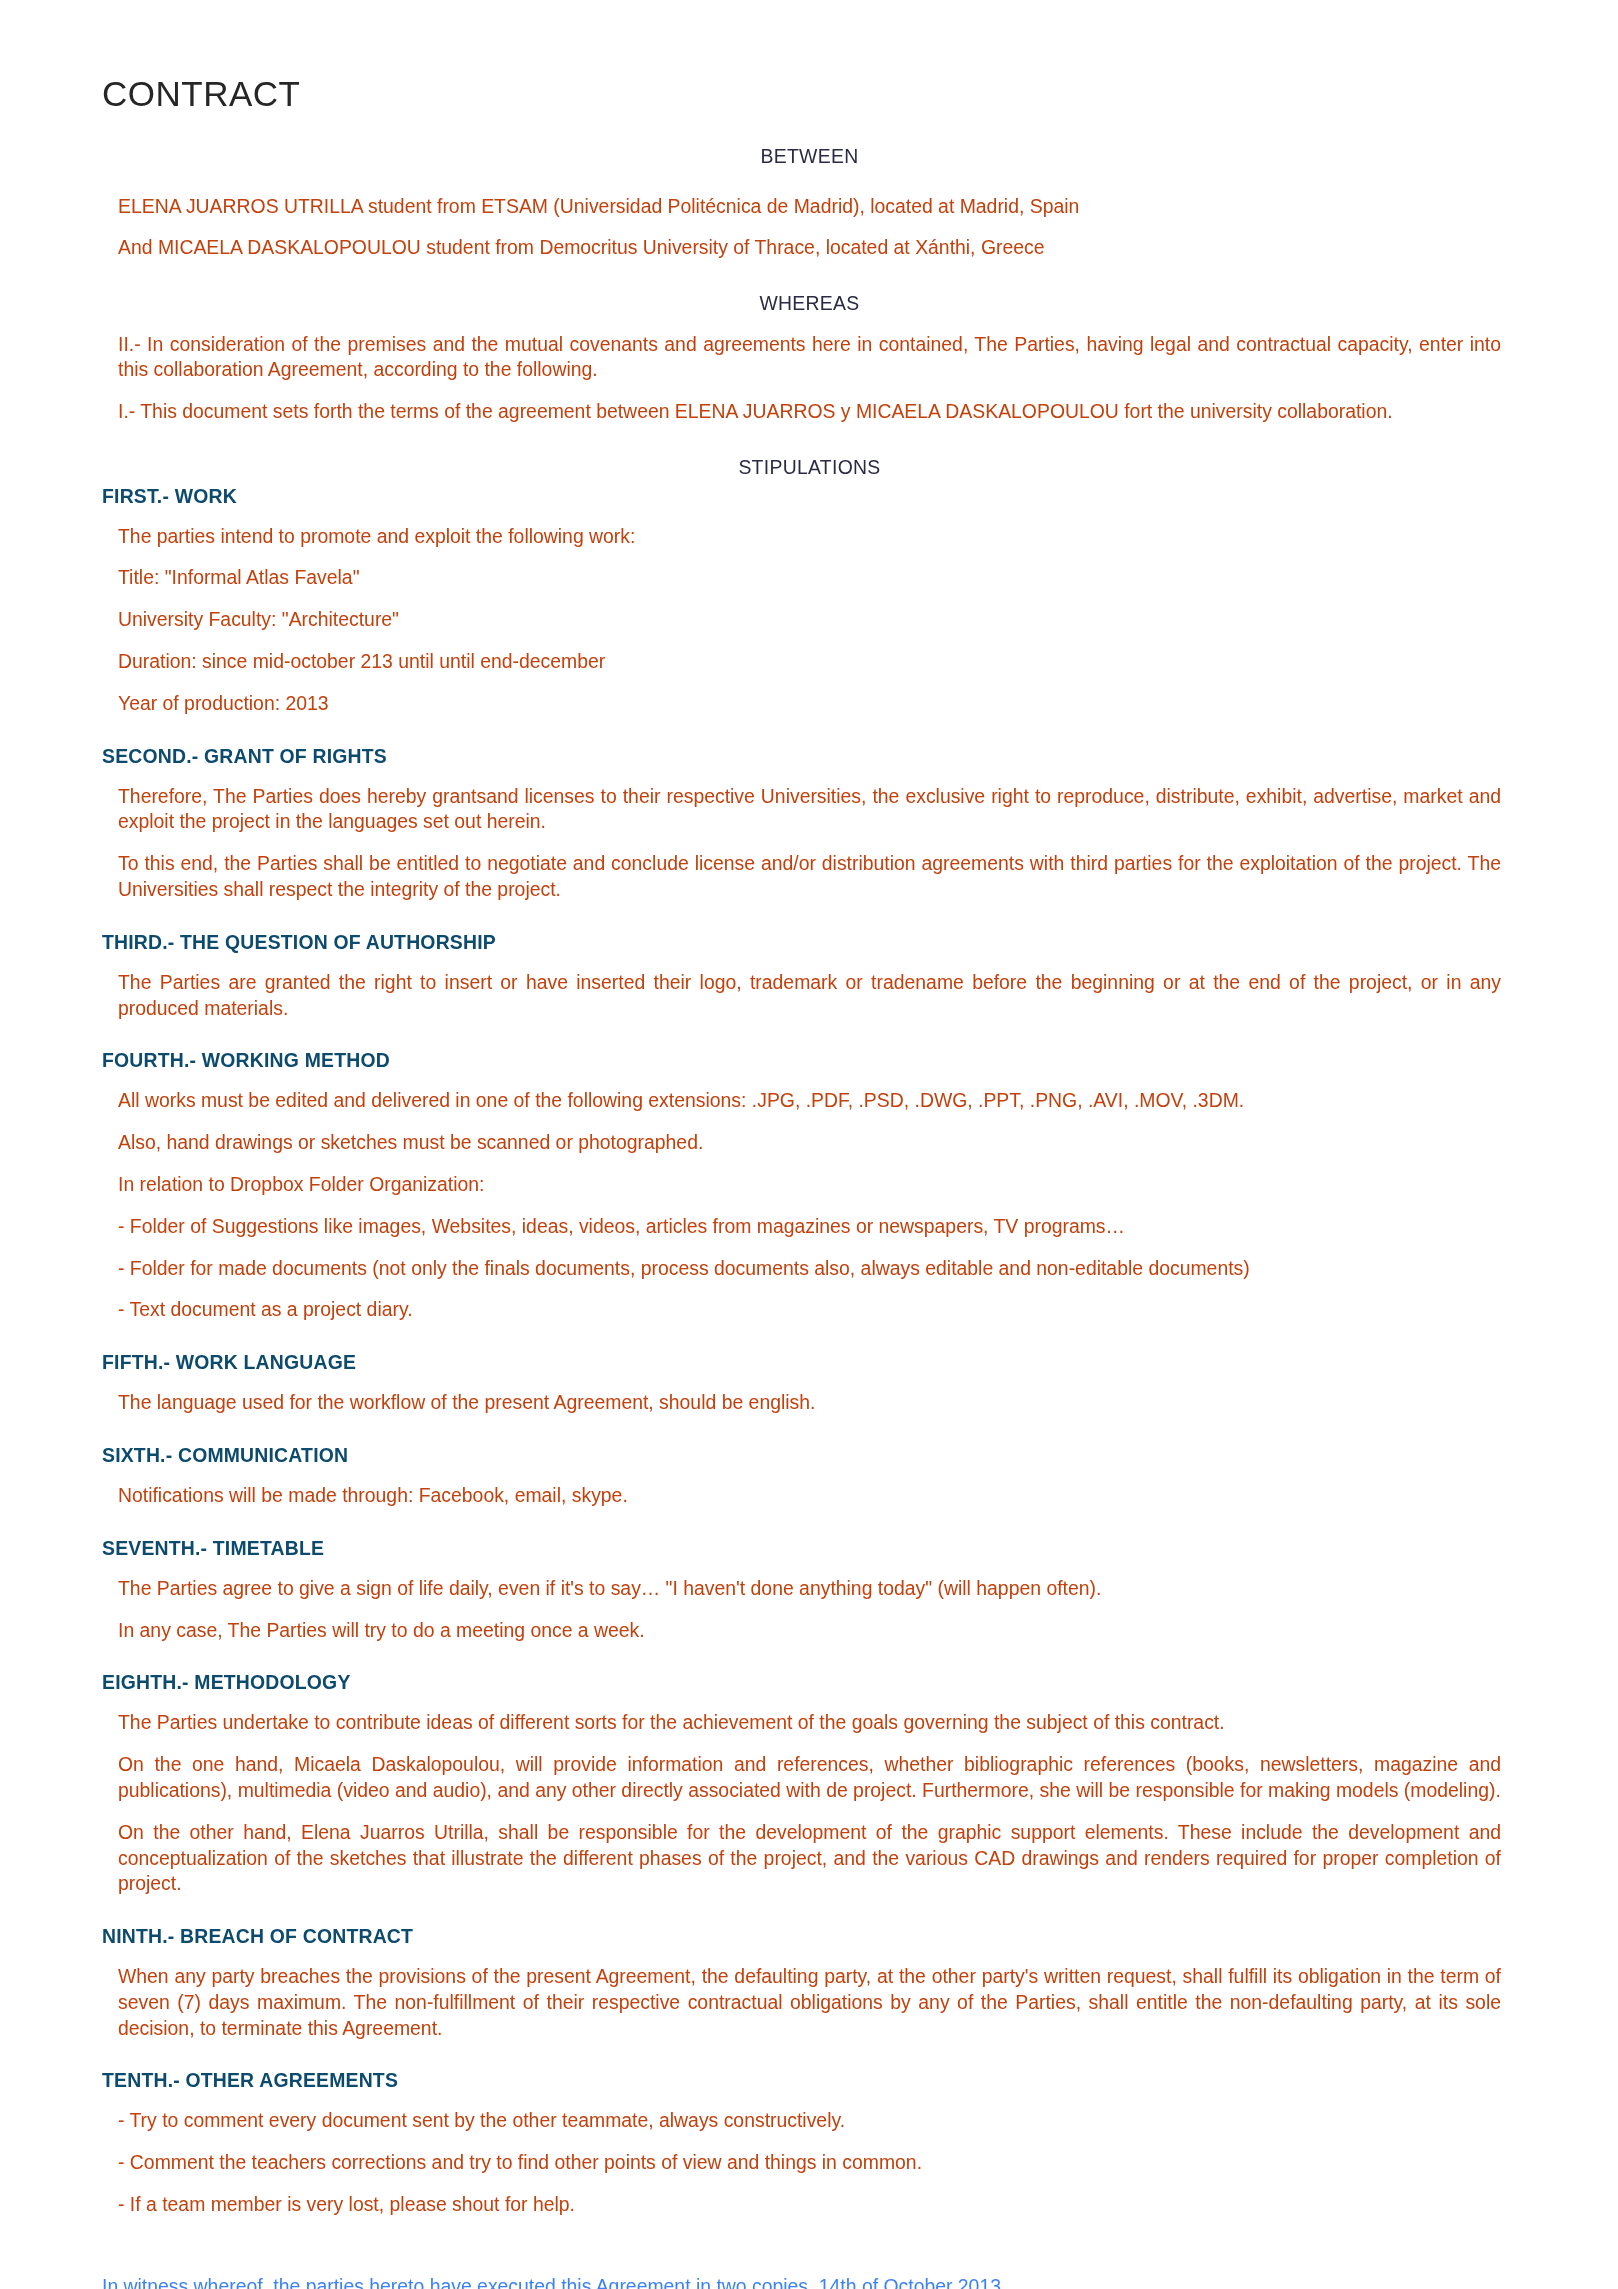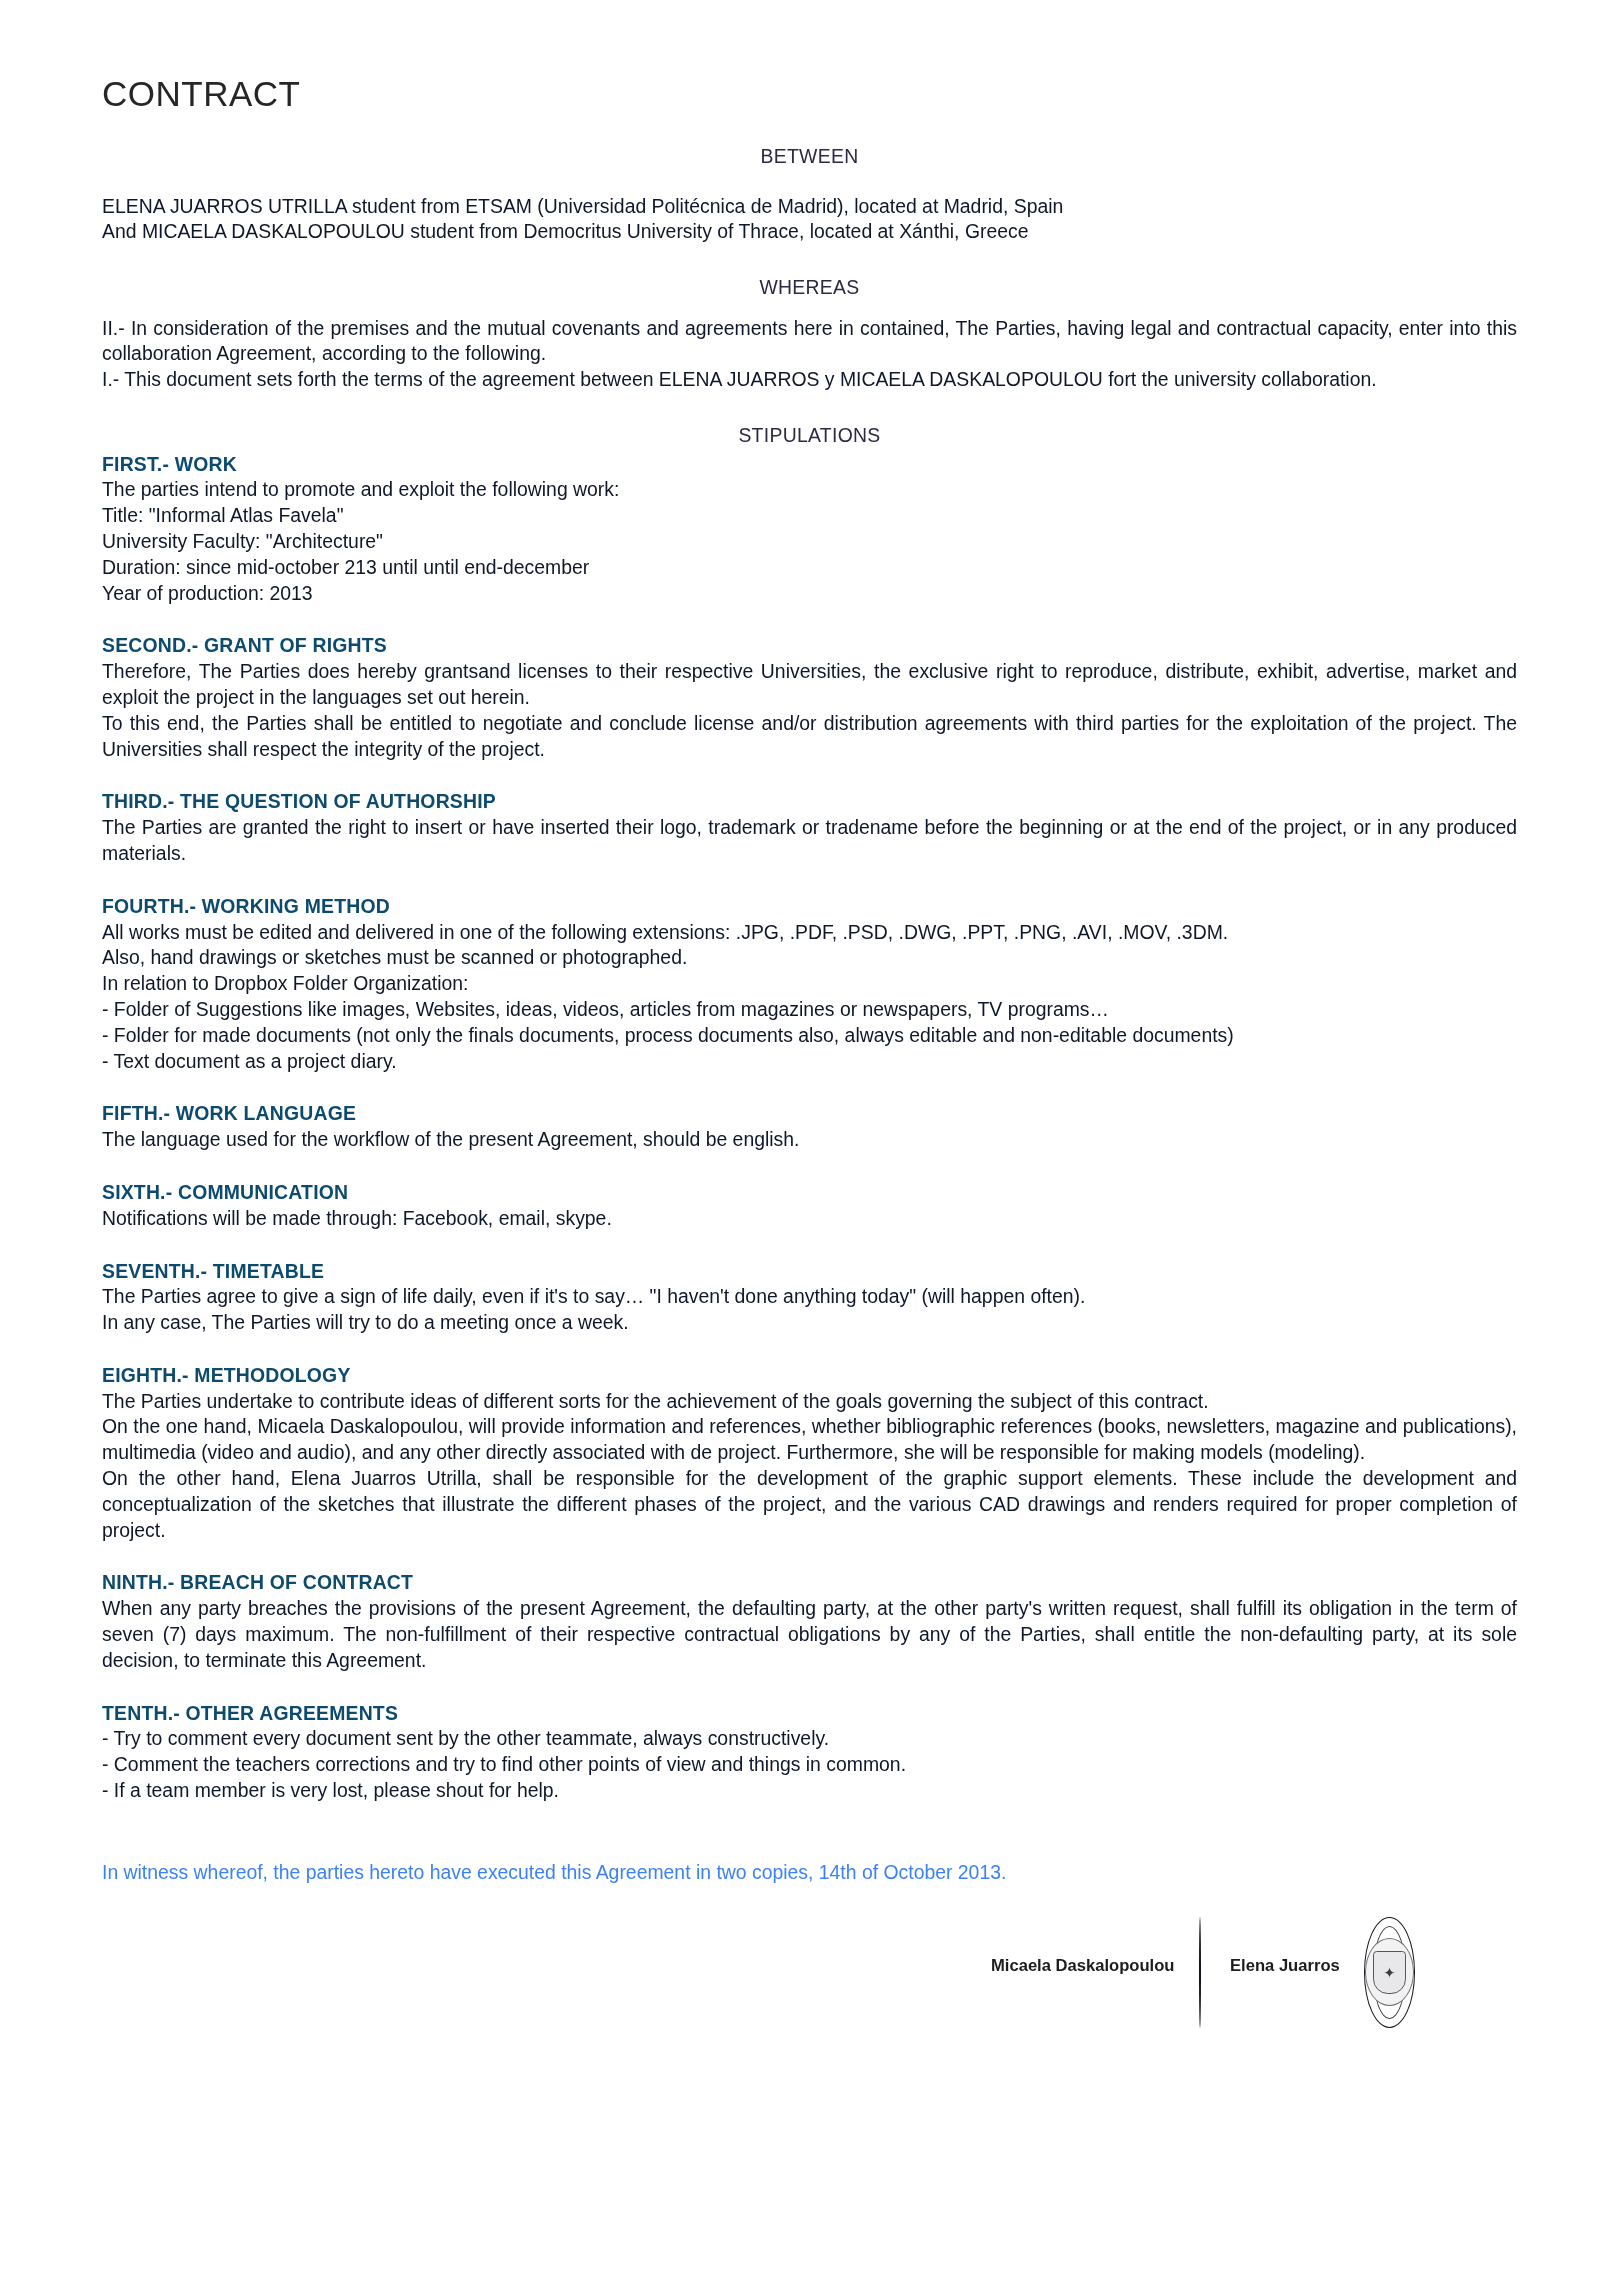--- a/index.html
+++ b/index.html
@@ -30,22 +30,22 @@
   .center-heading {
     text-align: center;
     font-size: 19.4px;
     color: #2a2a45;
     margin: 31px 0 0 0;
     letter-spacing: 0.3px;
   }
   .para {
     font-size: 19.4px;
     line-height: 1.33;
-    color: #0f172a;
-    margin: 0;
+    color: #c2410c;
+    margin: 16px;
     text-align: justify;
   }
   .block {
     margin-top: 24px;
   }
   .section-title {
     font-size: 19.4px;
     font-weight: bold;
     color: #0c4a6e;
     margin: 0 0 1.8px 0;

